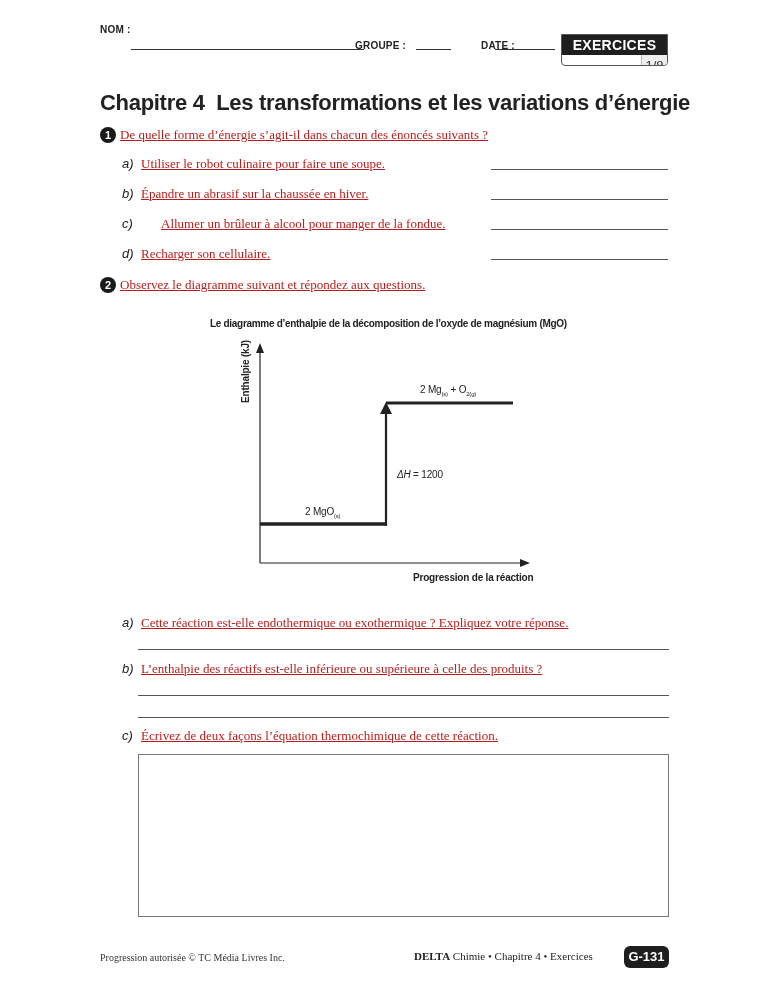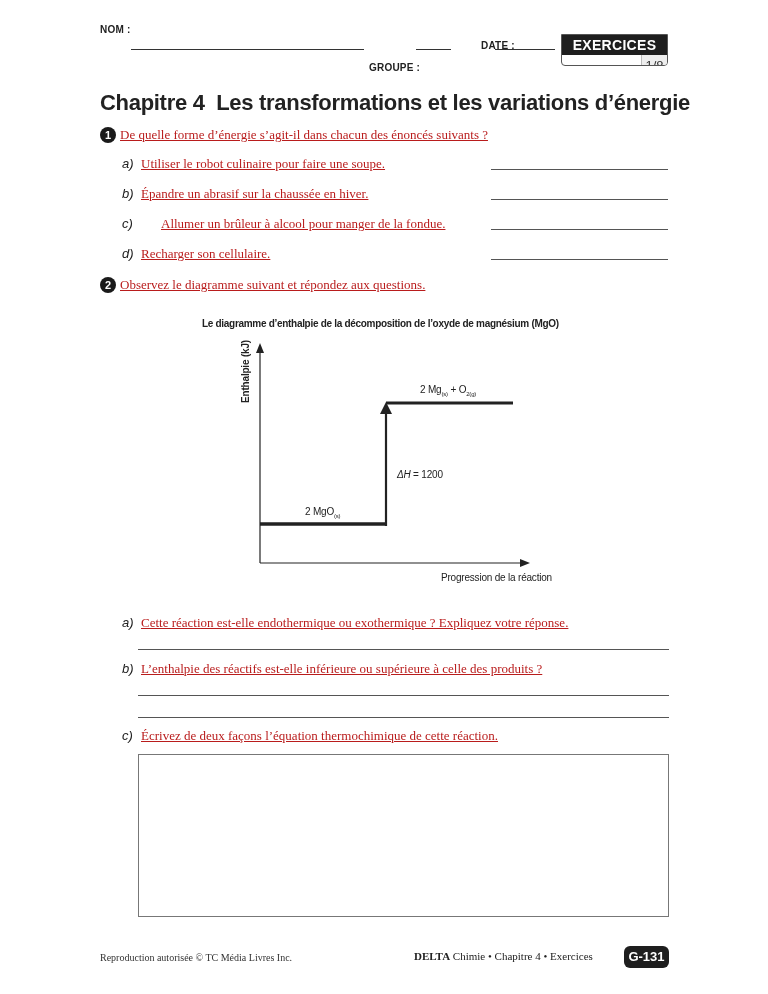--- a/index.html
+++ b/index.html
@@ -34,21 +34,21 @@
   .footer-left { font-size: 10px; color: #333; white-space: nowrap; }
   .footer-right { font-family: Liberation Serif, serif; font-size: 11px; color: #222; white-space: nowrap; }
   .page-badge { position: absolute; left: 624px; top: 946px; width: 45px; height: 22px; background: #1e1e1e; color: #fff; border-radius: 6px; font-family: "Liberation Sans", sans-serif; font-weight: bold; font-size: 13px; text-align: center; line-height: 22px; }
 </style>
 </head>
 <body>
 
 <div>
   <span class="abs hdr-label" style="left:100px; top:24px;">NOM :</span>
   <div class="hdr-line" style="left:131px; top:49px; width:233px;"></div>
-  <span class="abs hdr-label" style="left:369px; top:40px;margin-top:22px;">GROUPE :</span>
+  <span class="abs hdr-label" style="left:355px; top:40px;">GROUPE :</span>
   <div class="hdr-line" style="left:416px; top:49px; width:35px;"></div>
   <span class="abs hdr-label" style="left:461px; top:40px;margin-left:20px;">DATE :</span>
   <div class="hdr-line" style="left:495px; top:49px; width:60px;"></div>
 
   <div class="badge">
     <div class="badge-top">EXERCICES</div>
     <div class="badge-bottom">
       <div class="badge-chap">Chapitre 4</div>
       <div class="badge-page">1/8</div>
     </div>
@@ -82,21 +82,21 @@
     <div class="ans-line" style="left:491px; top:259px; width:177px;"></div>
   </div>
 </div>
 
 <div>
   <div class="qnum" style="left:100px; top:277px;">2</div>
   <span class="abs qtext" style="left:120px; top:277px;">Observez le diagramme suivant et répondez aux questions.</span>
 </div>
 
 <div>
-  <span class="abs chart-title" style="left:202px; top:318px;text-align:right;">Le diagramme d’enthalpie de la décomposition de l’oxyde de magnésium (MgO)</span>
+  <span class="abs chart-title" style="left:210px; top:318px;text-align:right;">Le diagramme d’enthalpie de la décomposition de l’oxyde de magnésium (MgO)</span>
 
   <span class="abs chart-label" style="left:190px; top:366px; width:110px; text-align:center; transform:rotate(-90deg); font-weight:bold;">Enthalpie (kJ)</span>
 
   <svg class="abs" style="left:240px; top:335px;" width="300" height="240" viewBox="0 0 300 240">
 
     <line x1="20" y1="228" x2="20" y2="16" stroke="#222" stroke-width="1.2"></line>
     <polygon points="20,8 16,18 24,18" fill="#222"></polygon>
 
     <line x1="20" y1="228" x2="282" y2="228" stroke="#222" stroke-width="1.2"></line>
     <polygon points="290,228 280,224 280,232" fill="#222"></polygon>
@@ -114,21 +114,21 @@
   </span>
 
   <span class="abs chart-label" style="left:397px; top:469px;">
     <i>ΔH</i><span> = 1200</span>
   </span>
 
   <span class="abs chart-label" style="left:305px; top:506px;">
     <span>2 MgO</span><sub>(s)</sub>
   </span>
 
-  <span class="abs chart-label" style="left:413px; top:572px; font-weight:normal;margin-left:28px;">Progression de la réaction</span>
+  <span class="abs chart-label" style="left:413px; top:572px; font-weight:bold;">Progression de la réaction</span>
 </div>
 
 <div>
   <div>
     <span class="abs sub-letter" style="left:122px; top:615px;">a)</span>
     <span class="abs qtext" style="left:141px; top:615px;">Cette réaction est-elle endothermique ou exothermique ? Expliquez votre réponse.</span>
     <div class="ans-line" style="left:138px; top:649px; width:531px;"></div>
   </div>
   <div>
     <span class="abs sub-letter" style="left:122px; top:661px;">b)</span>
@@ -137,16 +137,16 @@
     <div class="ans-line" style="left:138px; top:717px; width:531px;"></div>
   </div>
   <div>
     <span class="abs sub-letter" style="left:122px; top:728px;">c)</span>
     <span class="abs qtext" style="left:141px; top:728px;">Écrivez de deux façons l’équation thermochimique de cette réaction.</span>
   </div>
   <div class="answer-box"></div>
 </div>
 
 <div>
-  <span class="abs footer-left" style="left:100px; top:952px;">Reproduction autorisée © TC Média Livres Inc.</span>
+  <span class="abs footer-left" style="left:100px; top:952px;">Progression autorisée © TC Média Livres Inc.</span>
   <span class="abs footer-right" style="left:414px; top:950px;"><b>DELTA</b><span> Chimie • Chapitre 4 • Exercices</span></span>
   <div class="page-badge">G-131</div>
 </div>
 
 </body></html>

